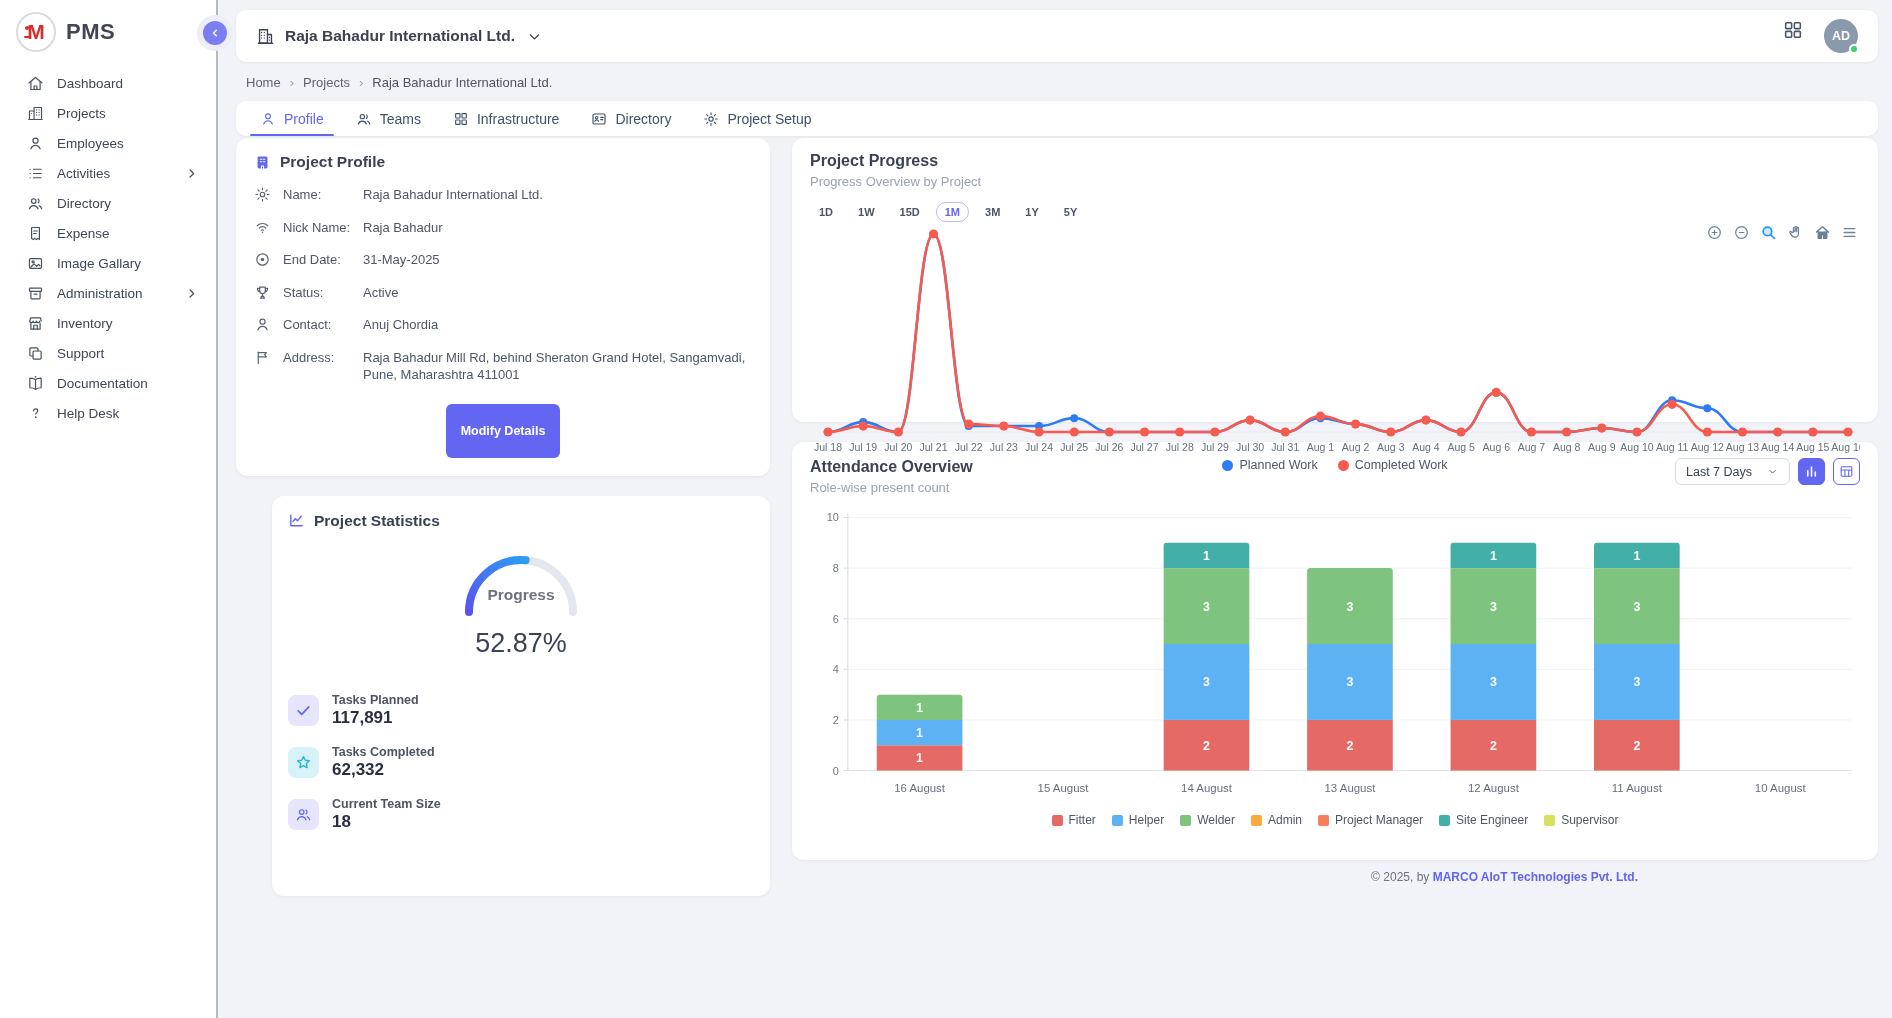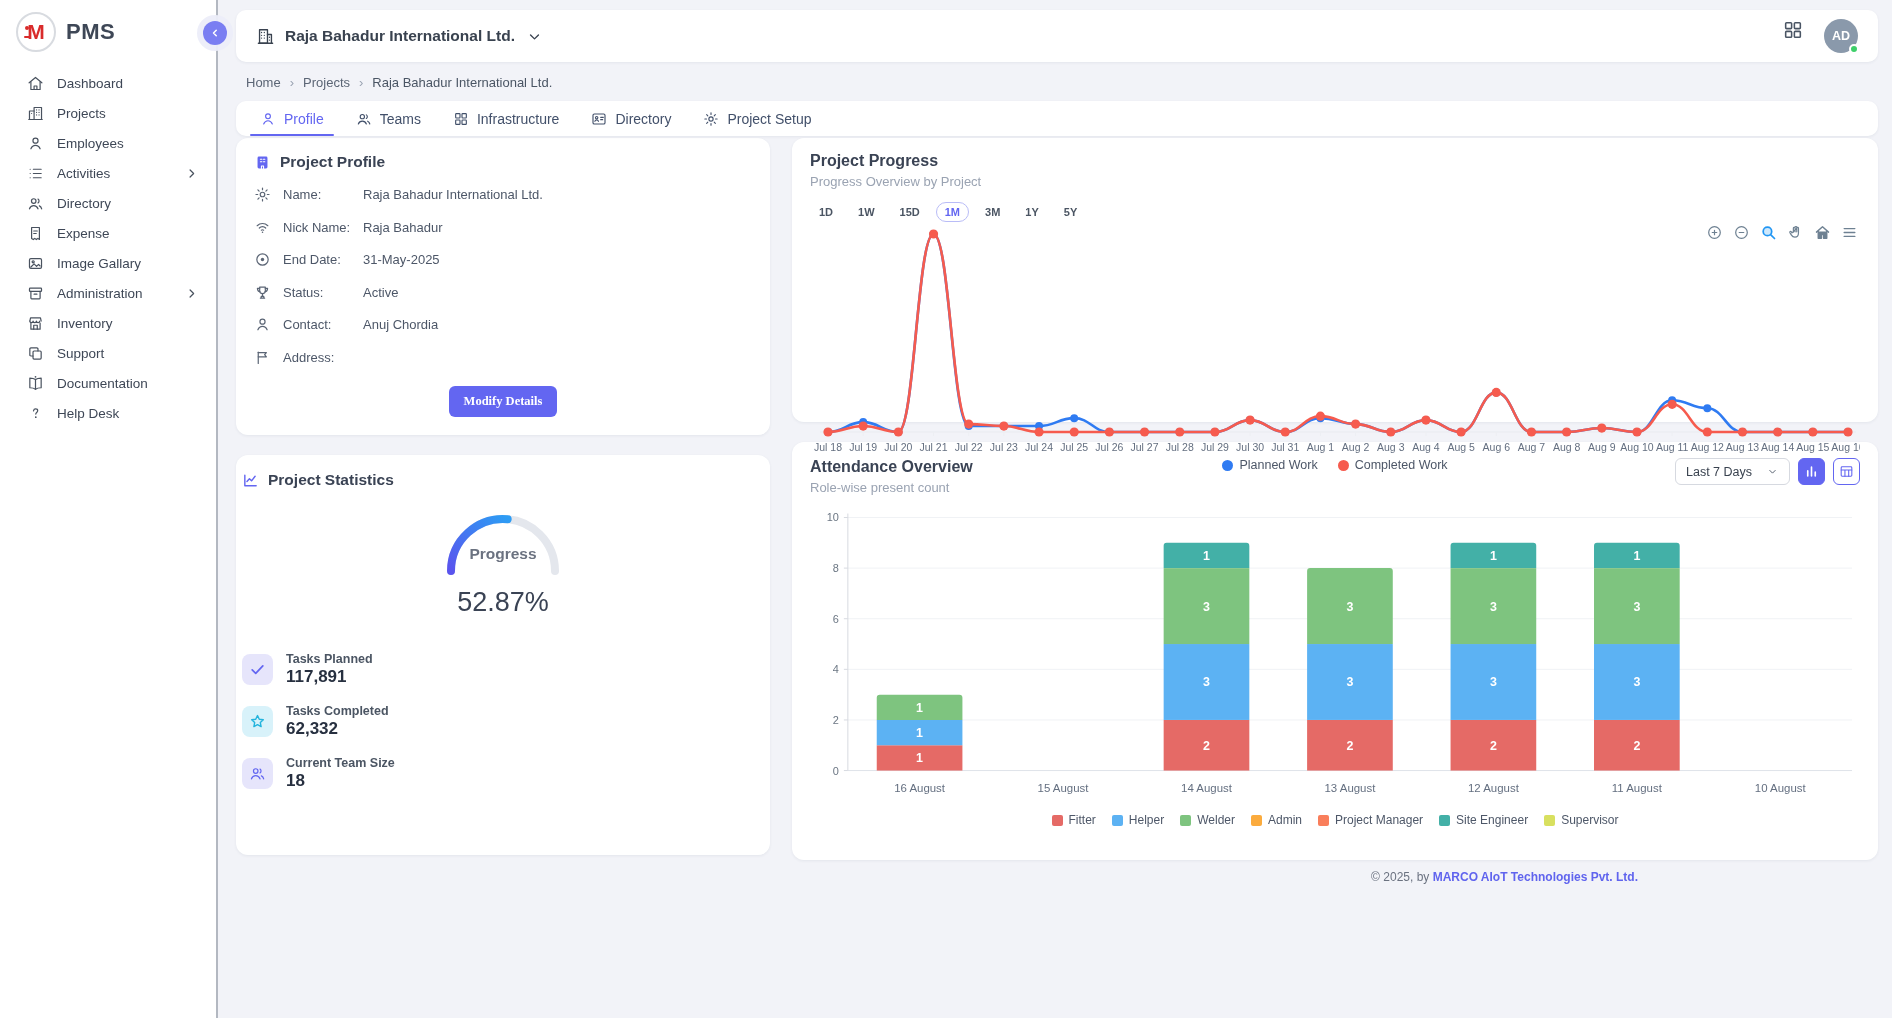--- a/index.html
+++ b/index.html
@@ -53,24 +53,24 @@
   
   .profile-card { padding:15px 18px 18px; }
   .card-title-row { display:flex; align-items:center; gap:9px; }
   .card-title-row .ic { width:17px; height:17px; }
   .card-title { font-size:15.5px; font-weight:600; color:#3a4354; }
   .f-row { display:flex; align-items:flex-start; margin-top:15px; font-size:13px; color:#4d5768; line-height:1.35; }
   .f-icon { width:17px; height:17px; margin-right:12px; color:#5b6575; flex:0 0 auto; }
   .f-label { width:80px; flex:0 0 auto; }
   .f-value { flex:1; max-width:392px; }
   .btn-row { text-align:center; margin-top:20px; }
-  .btn-primary { background:#6366f1; color:#fff; border:none; border-radius:6px; font-size:12.5px; font-weight:bold; padding:8px 15px; cursor:pointer; font-family:Liberation Serif, serif; }
+  .btn-primary { background:#6366f1; color:#fff; border:none; border-radius:6px; font-size:12.5px; font-weight:bold; padding:20px 15px; cursor:pointer; font-family:Liberation Sans, sans-serif; }
 
   
-  .stats-card { margin-top:20px; padding:16px 6px; height:400px; }
+  .stats-card { margin-top:20px; padding:16px 16px; height:400px;margin-left:36px; }
   .gauge-wrap { position:relative; width:140px; margin:16px auto 0; }
   .gauge-label { position:absolute; top:40px; width:100%; text-align:center; font-size:15.5px; font-weight:bold; color:#6b7280; }
   .gauge-pct { text-align:center; font-size:27px; color:#3a4354; margin-top:4px; }
   .stats-list { margin-top:34px; }
   .stat-row { display:flex; align-items:center; gap:13px; margin-top:17px; }
   .stat-tile { width:31px; height:31px; border-radius:8px; display:flex; align-items:center; justify-content:center; flex:0 0 auto; }
   .stat-tile .ic { width:17px; height:17px; }
   .stat-label { font-size:12.5px; font-weight:bold; color:#4b5563; }
   .stat-value { font-size:17px; font-weight:600; color:#273040; margin-top:1px; }
 
@@ -360,20 +360,21 @@
             </svg>
           <span class="f-label">Contact:</span>
           <span class="f-value">Anuj Chordia</span>
         </div>
         <div class="f-row">
           <svg class="ic f-icon" viewBox="0 0 24 24">
               <path d="M6 20.5v-16"></path>
               <path d="M6 5h11.5L15 8l2.5 3H6"></path>
             </svg>
           <span class="f-label">Address:</span>
+          <span class="f-value">Raja Bahadur Mill Rd, behind Sheraton Grand Hotel, Sangamvadi, Pune, Maharashtra 411001</span>
         </div>
         <div class="btn-row">
           <button class="btn-primary">Modify Details</button>
         </div>
       </div>
 
       <div class="card stats-card">
         <div class="card-title-row">
           <svg class="ic" viewBox="0 0 24 24" style="color:#6366f1;stroke-width:2">
               <path d="M4 4.5v15h16"></path>

